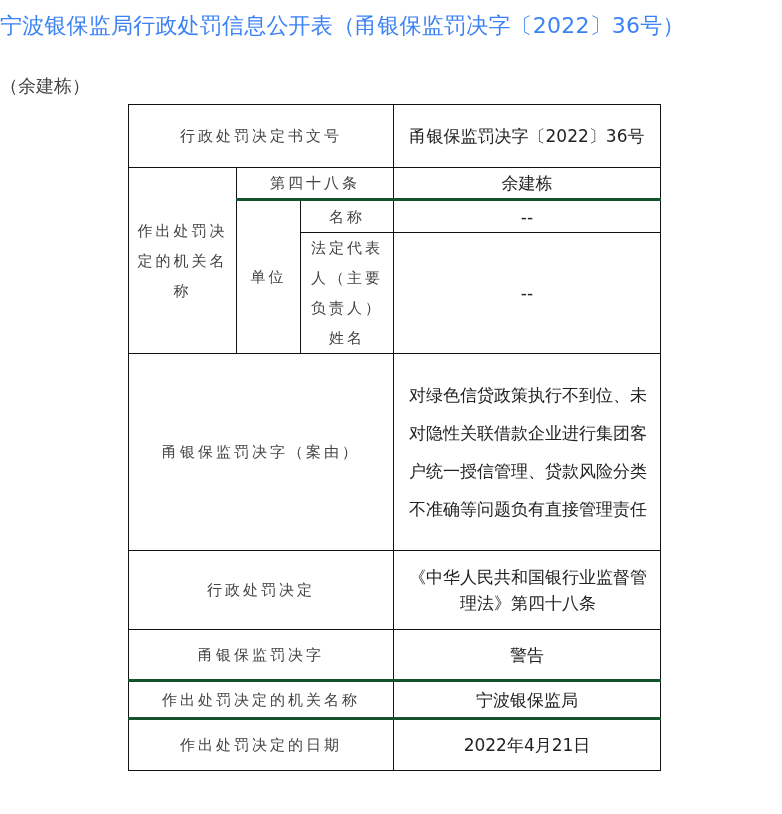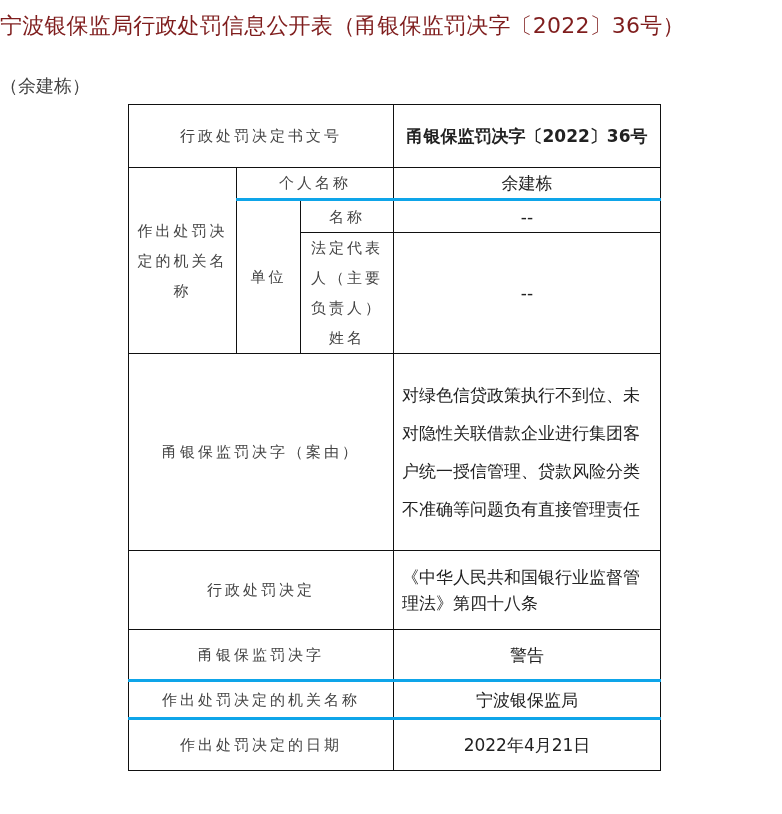--- a/index.html
+++ b/index.html
@@ -1,50 +1,50 @@
 <!DOCTYPE html>
 <html><head>
 <meta charset="utf-8">
 <style>
   html, body { margin: 0; padding: 0; background: #ffffff; }
   body { width: 782px; height: 814px; position: relative; overflow: hidden;
          font-family: "DejaVu Sans", "Liberation Sans", sans-serif; color: #222; }
   .title { position: absolute; left: 0; top: 8px; width: 680px; text-align: center;
-           font-size: 22px; line-height: 36px; color: #7f1d1d; letter-spacing: 0.2px; white-space: nowrap; }
+           font-size: 22px; line-height: 36px; color: #3b82f6; letter-spacing: 0.2px; white-space: nowrap; }
   .subtitle { position: absolute; left: 0; top: 74px; width: 782px; text-align: left;
               font-family: "DejaVu Serif", "Liberation Serif", serif; font-size: 18px; color: #444; }
   table { position: absolute; left: 128px; top: 104px; border-collapse: collapse; table-layout: fixed; border-radius: 25px; }
   td { border: 1.5px solid #111; padding: 0; text-align: center; vertical-align: middle; }
   .lbl { font-family: "DejaVu Serif", "Liberation Serif", serif; font-size: 15px; color: #444; letter-spacing: 3px; line-height: 30px; }
   .val { font-size: 17px; color: #222; line-height: 30px; }
-  .val.left { text-align: left; padding: 0 6px 0 8px; }
+  .val.left { text-align: center; padding: 0 6px 0 8px; }
   .lbl.narrow { padding: 0 6px; }
-  .thick-top { border-top: 3px solid #0ea5e9; }
+  .thick-top { border-top: 3px solid #14532d; }
 </style>
 </head>
 <body>
 
 <div class="title">宁波银保监局行政处罚信息公开表（甬银保监罚决字〔2022〕36号）</div>
 <div class="subtitle">（余建栋）</div>
 
 <table>
   <colgroup>
     <col style="width:108px">
       <col style="width:64px">
       <col style="width:93px">
       <col style="width:267px">
   </colgroup>
   <tbody>
       <tr style="height:63px">
     <td colspan="3" class="lbl">行政处罚决定书文号</td>
-    <td class="val" style="padding:0 8px;font-weight:bold;">甬银保监罚决字〔2022〕36号</td>
+    <td class="val" style="padding:0 8px;">甬银保监罚决字〔2022〕36号</td>
   </tr>
   <tr style="height:32px">
     <td rowspan="3" class="lbl narrow">作出处罚决定的机关名称</td>
-    <td colspan="2" class="lbl">个人名称</td>
+    <td colspan="2" class="lbl">第四十八条</td>
     <td class="val">余建栋</td>
   </tr>
   <tr style="height:33px">
     <td rowspan="2" class="lbl thick-top">单位</td>
     <td class="lbl thick-top">名称</td>
     <td class="val thick-top">--</td>
   </tr>
   <tr style="height:120px">
     <td class="lbl narrow">法定代表人（主要负责人）姓名</td>
     <td class="val">--</td>

